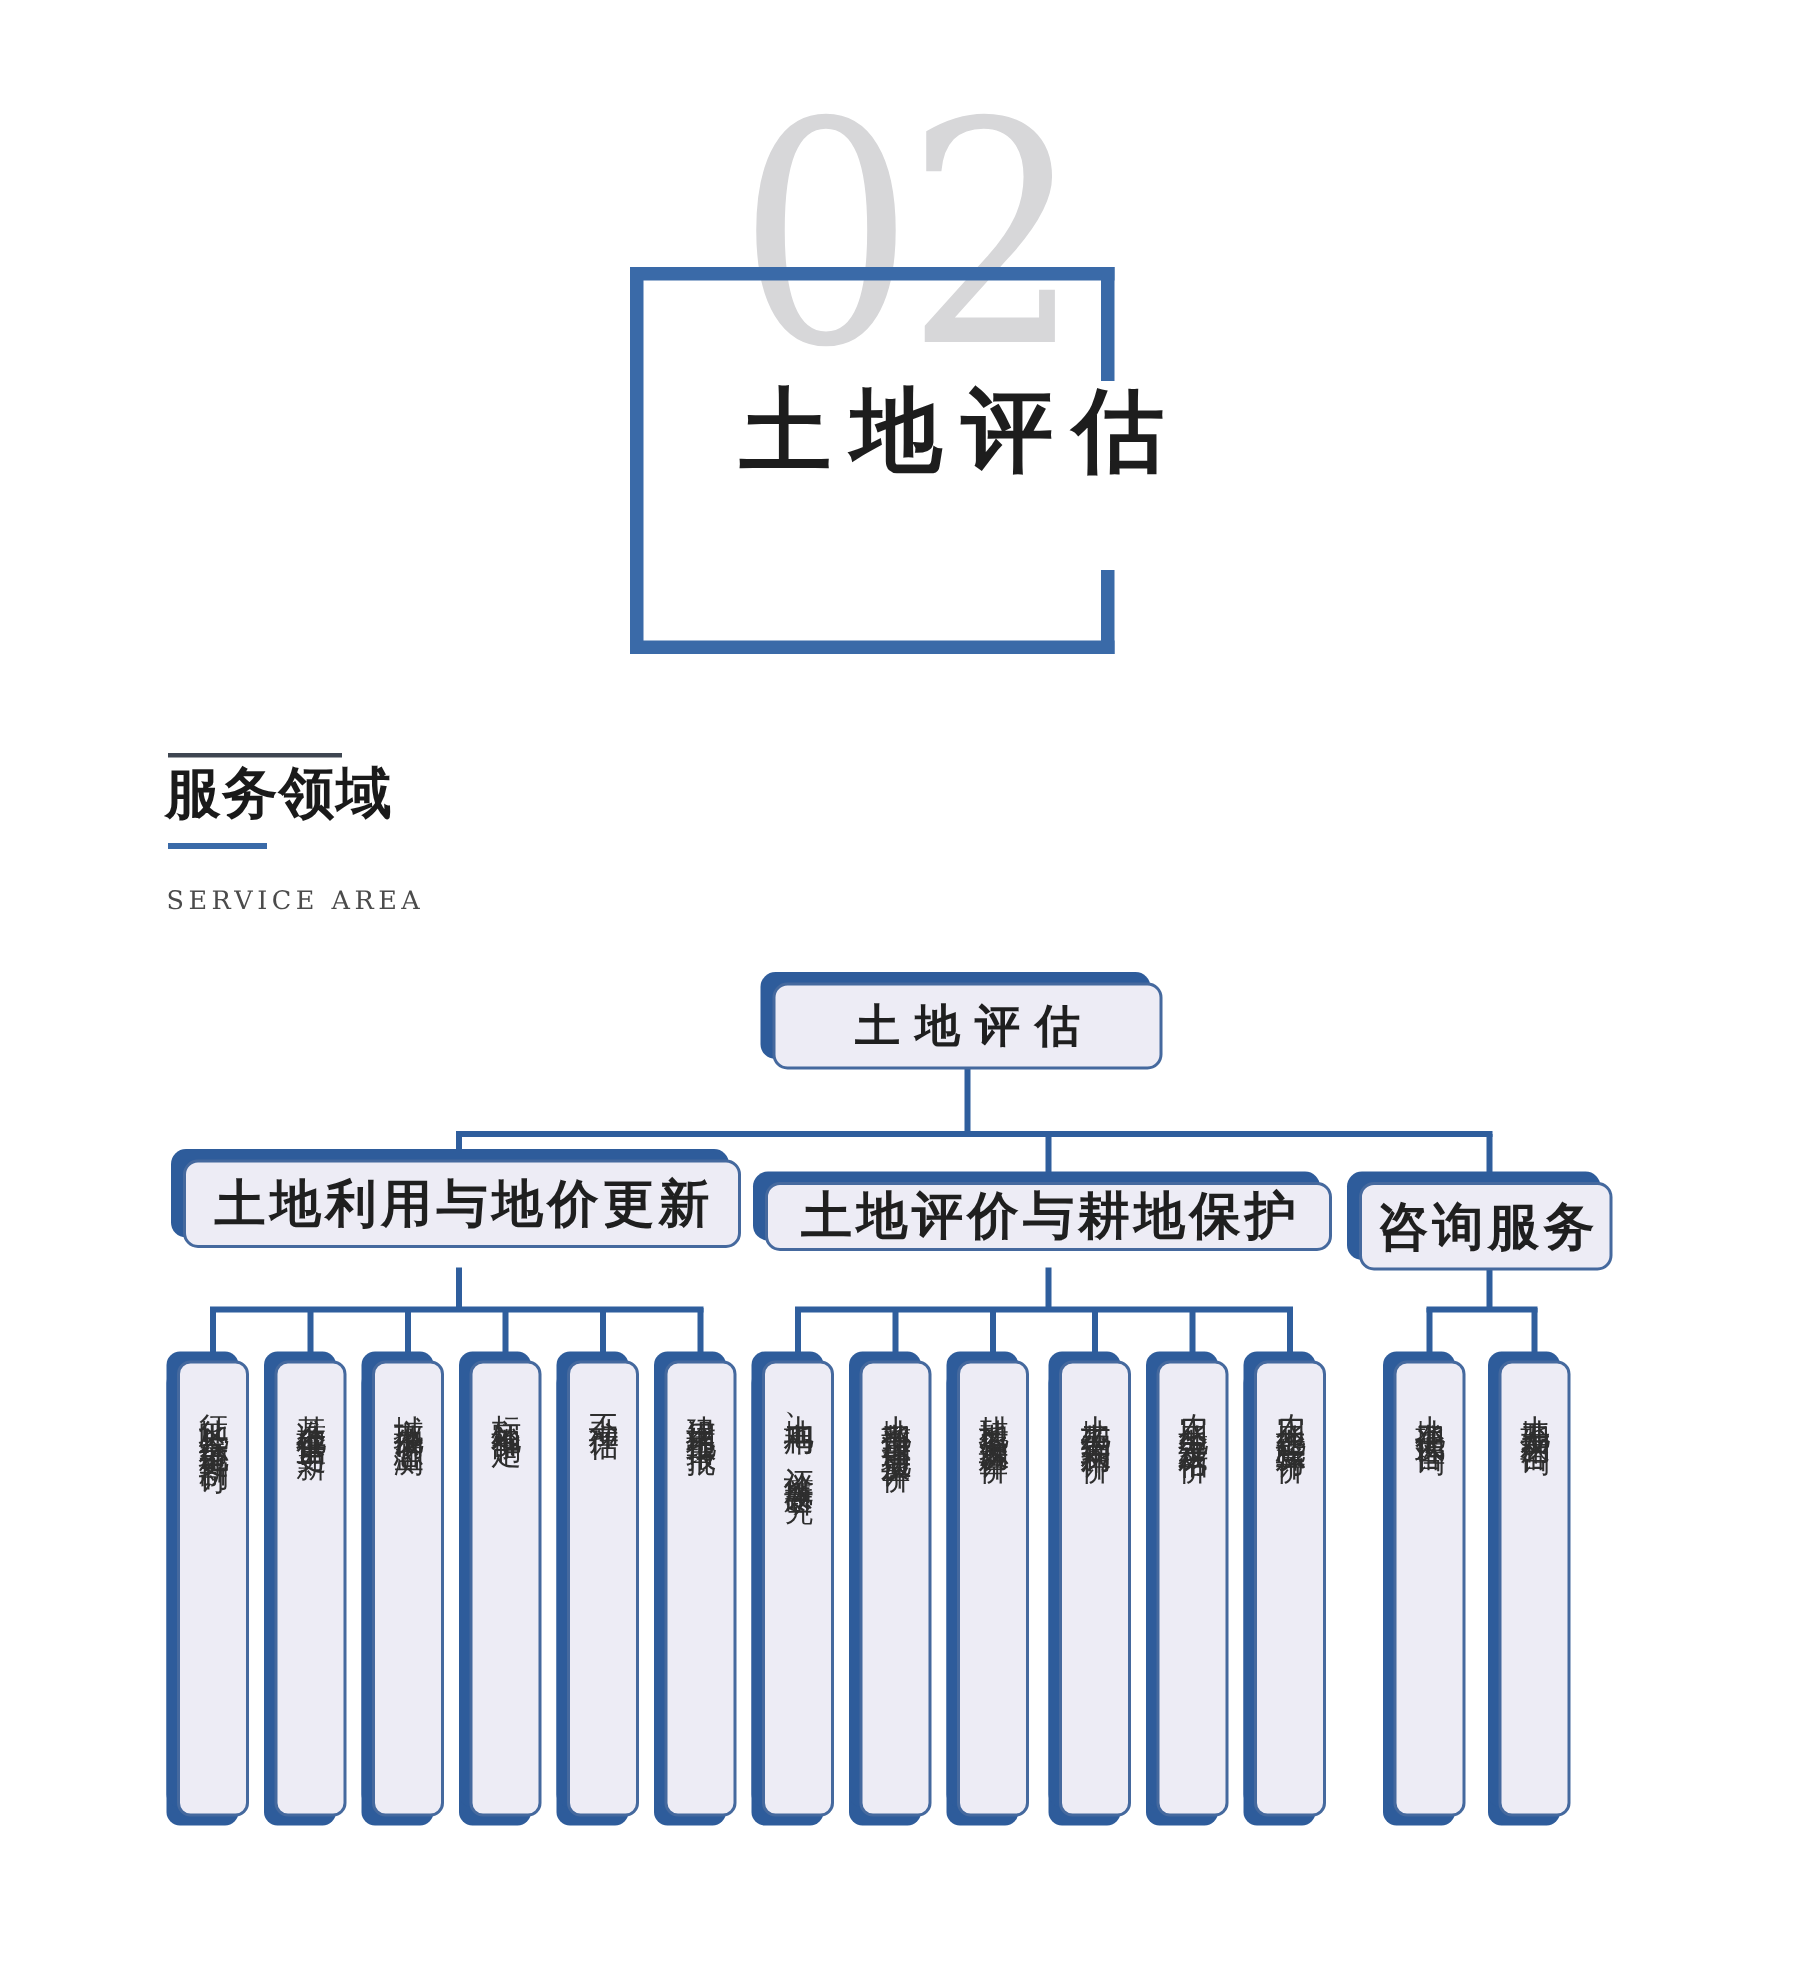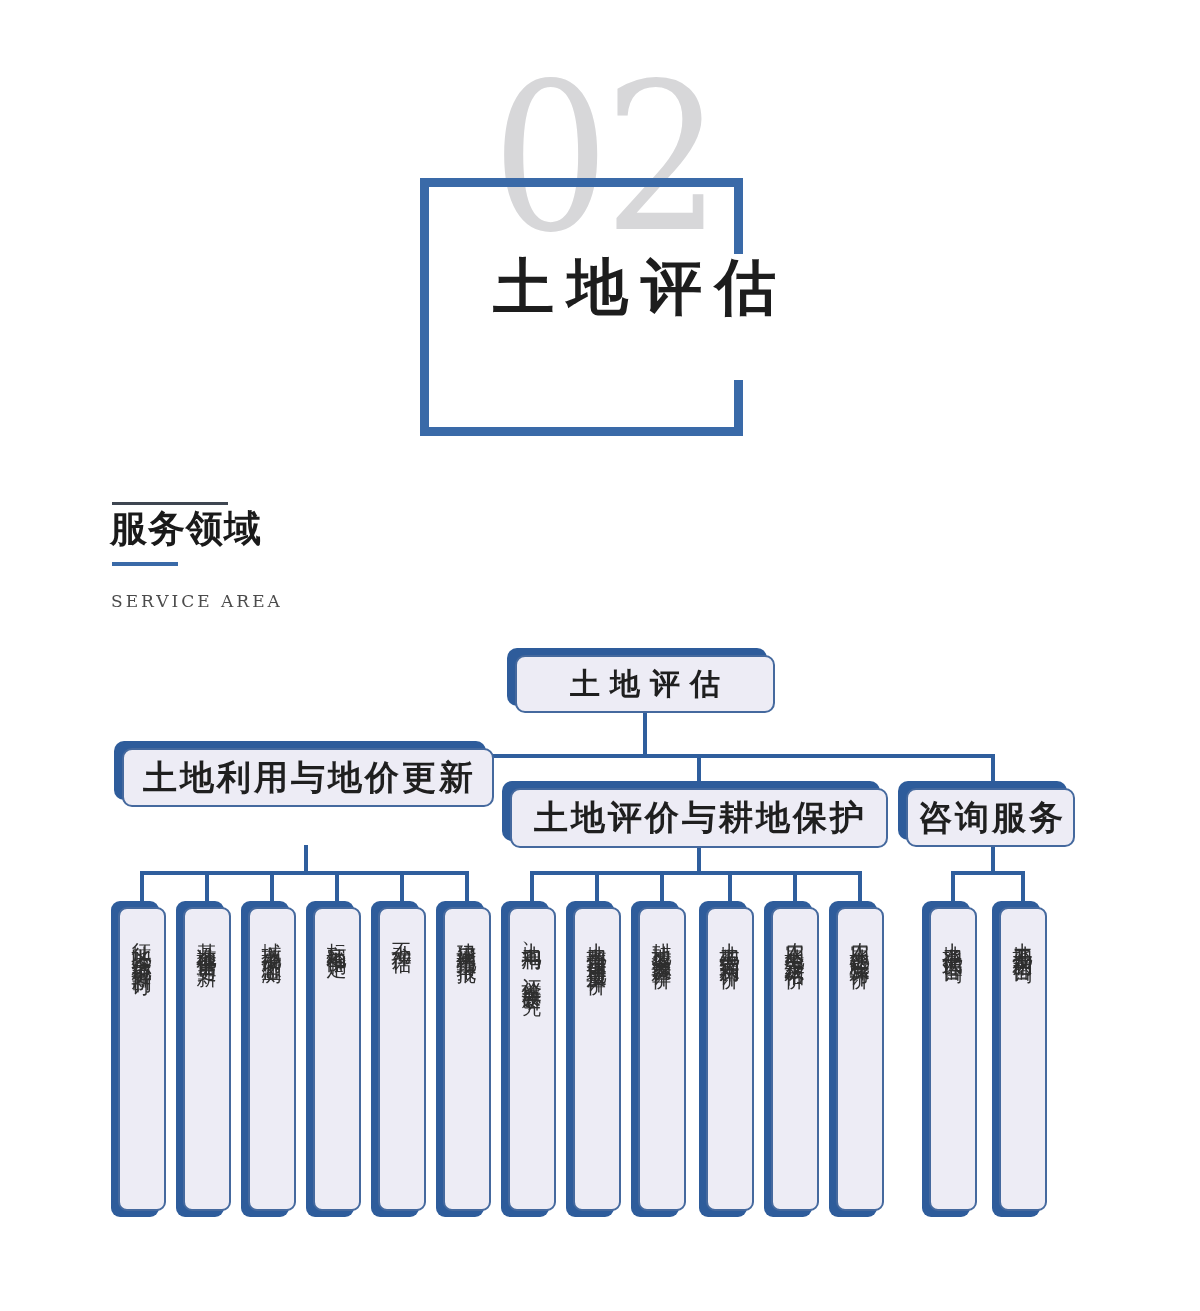--- a/index.html
+++ b/index.html
@@ -100,24 +100,24 @@
   <div class="line vline" style="left:728px;top:872px;height:36px"></div>
   <div class="line vline" style="left:793px;top:872px;height:36px"></div>
   <div class="line vline" style="left:858px;top:872px;height:36px"></div>
   <div class="line vline" style="left:951px;top:872px;height:36px"></div>
   <div class="line vline" style="left:1021px;top:872px;height:36px"></div>
 
   <div class="node h-node root-node" style="left:515px;top:655px;width:260px;height:58px">
     <span class="label">土地评估</span>
   </div>
 
-  <div class="node h-node" style="left:122px;top:748px;width:372px;height:59px">
+  <div class="node h-node" style="left:122px;top:773px;width:372px;height:59px">
     <span class="label">土地利用与地价更新</span>
   </div>
-  <div class="node h-node" style="left:510px;top:788px;width:378px;height:60px">
+  <div class="node h-node" style="left:510px;top:788px;width:378px;height:46px">
     <span class="label">土地评价与耕地保护</span>
   </div>
   <div class="node h-node" style="left:906px;top:788px;width:169px;height:59px">
     <span class="label">咨询服务</span>
   </div>
 
   <div class="node v-node" style="left:118px">
     <span class="label">征地区片综合地价更新制订</span>
   </div>
   <div class="node v-node" style="left:183px">

